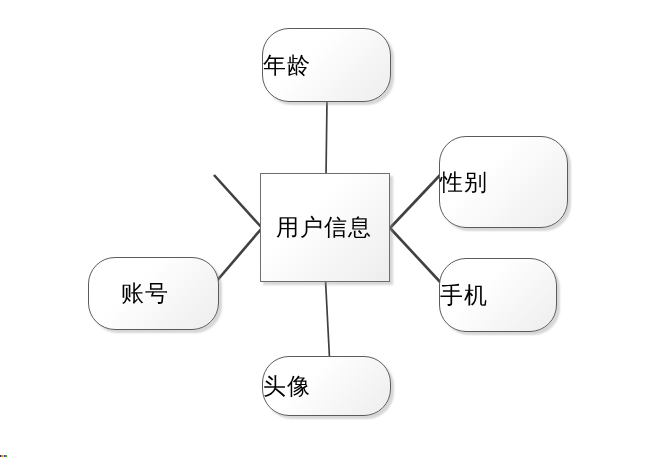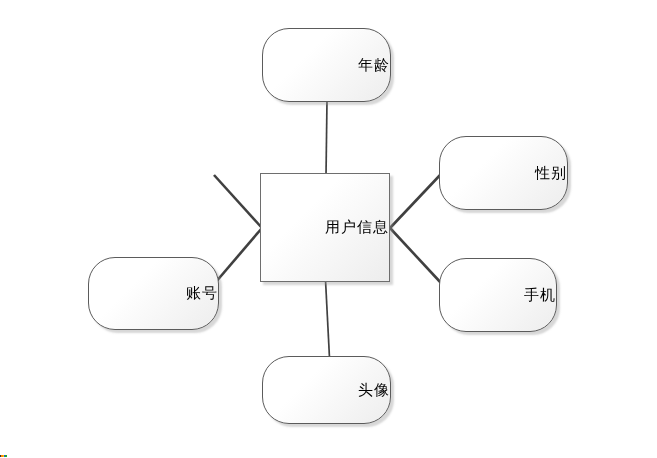--- a/index.html
+++ b/index.html
@@ -20,41 +20,42 @@
     left: 0;
     top: 0;
     width: 657px;
     height: 458px;
   }
   .shape {
     position: absolute;
     box-sizing: border-box;
     display: flex;
     align-items: center;
-    justify-content: flex-end;
+    justify-content: flex-start;
     background: linear-gradient(135deg, #ffffff 35%, #ededed 100%);
     border: 1px solid #5b5b5b;
     box-shadow: 3px 3px 2px rgba(150,150,150,0.38);
     color: #000000;
-    font-size: 15px;
+    font-size: 23px;
     letter-spacing: 1px;
     user-select: none;
   }
   .shape span { pointer-events: none; }
   .node { border-radius: 27px; }
   .center-box {
     border-radius: 0;
     border: 1px solid #6e6e6e;
+    padding-left: 15px;
   }
   #node-age     { left: 262px; top: 28px;  width: 129px; height: 74px; }
   #node-name    { left: 88px;  top: 137px; width: 131px; height: 73px; }
-  #node-account { left: 88px;  top: 257px; width: 131px; height: 73px; }
-  #node-gender  { left: 439px; top: 136px; width: 129px; height: 74px; }
+  #node-account { left: 88px;  top: 257px; width: 131px; height: 73px; padding-left: 32px; }
+  #node-gender  { left: 439px; top: 136px; width: 129px; height: 92px; }
   #node-phone   { left: 439px; top: 258px; width: 118px; height: 74px; }
-  #node-avatar  { left: 262px; top: 356px; width: 129px; height: 68px; }
+  #node-avatar  { left: 262px; top: 356px; width: 129px; height: 60px; }
   #node-center  { left: 260px; top: 173px; width: 130px; height: 109px; }
   .pixel-strip {
     position: absolute;
     left: 0;
     top: 455px;
     width: 7px;
     height: 2px;
     background: linear-gradient(to right,
       #333333 0 20%,
       #ff8800 20% 40%,

